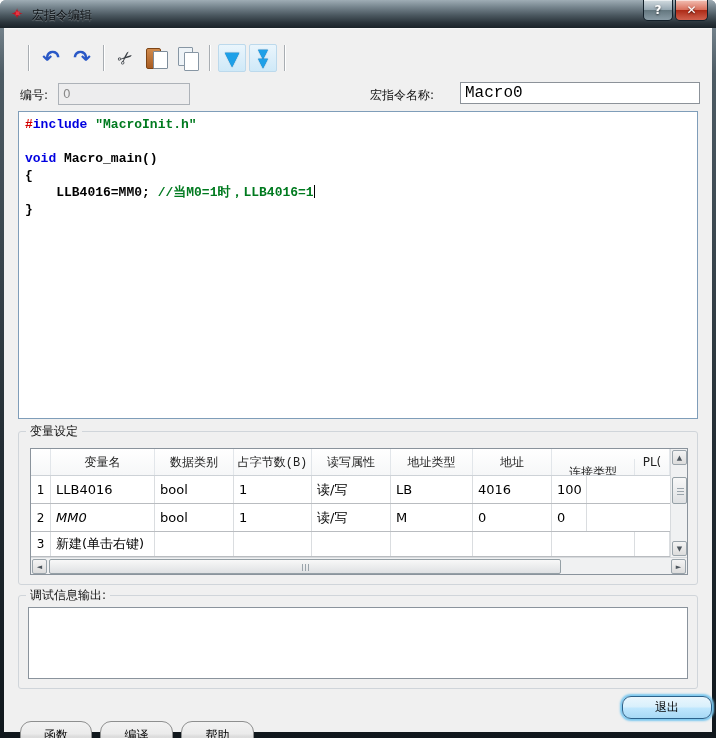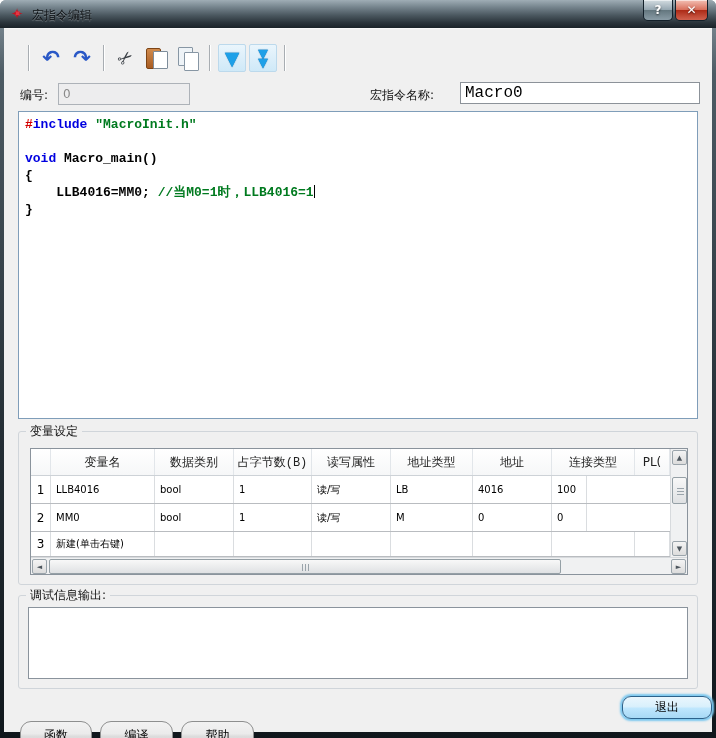--- a/index.html
+++ b/index.html
@@ -106,21 +106,21 @@
     background: #ffffff; border: 1px solid #8a939c; overflow: hidden;
   }
   .tbl-header { position: absolute; left: 0; top: 0; width: 639px; height: 27px;
     display: flex; background: linear-gradient(180deg,#ffffff,#f6f7f8);
     border-bottom: 1px solid #cdd2d7; overflow: hidden; }
   .th-cell { flex: 0 0 auto; height: 100%; display: flex; align-items: center; justify-content: center;
     font-size: 12px; color: #222; border-right: 1px solid #e2e6ea; overflow: hidden; white-space: nowrap; }
   .tbl-row { position: absolute; left: 0; width: 639px; display: flex;
     border-bottom: 1px solid #b9bcc0; overflow: hidden; background: #fff; }
   .td-cell { flex: 0 0 auto; height: 100%; display: flex; align-items: center;
-    font-size: 10px; color: #000; padding-left: 5px; border-right: 1px solid #dadde0;
+    font-size: 13px; color: #000; padding-left: 5px; border-right: 1px solid #dadde0;
     overflow: hidden; white-space: nowrap; }
   .td-num { justify-content: center; padding-left: 0; font-size: 12px; }
 
   
   .sb-btn { position: absolute; background: linear-gradient(180deg,#f4f4f4,#dcdcdc);
     border: 1px solid #9aa4ab; border-radius: 2px; display: flex; align-items: center; justify-content: center;
     font-size: 7px; color: #4d565e; }
   .sb-thumb { position: absolute; background: linear-gradient(180deg,#f8f8f8,#dfe1e3);
     border: 1px solid #95a0a6; border-radius: 2px; }
   .vscroll { position: absolute; right: 0; top: 0; width: 17px; height: 108px; background: #f0f1f2; border-left: 1px solid #d7dadd; }
@@ -234,37 +234,37 @@
 
     <div class="var-table">
       <div class="tbl-header">
           <div class="th-cell" style="width: 20px;"></div>
           <div class="th-cell" style="width: 104px;">变量名</div>
           <div class="th-cell" style="width: 79px;">数据类别</div>
           <div class="th-cell" style="width: 78px; font-family: Liberation Mono, monospace;">占字节数(B)</div>
           <div class="th-cell" style="width: 79px;">读写属性</div>
           <div class="th-cell" style="width: 82px;">地址类型</div>
           <div class="th-cell" style="width: 79px;">地址</div>
-          <div class="th-cell" style="width: 83px;">连接类型</div>
+          <div class="th-cell" style="width: 83px; margin-top: 10px;">连接类型</div>
           <div class="th-cell" style="width: 35px;">PL(</div>
         </div>
       <div>
           <div class="tbl-row" style="top: 27px; height: 28px;">
             <div class="td-cell td-num" style="width: 20px;">1</div>
             <div class="td-cell" style="width: 104px;">LLB4016</div>
             <div class="td-cell" style="width: 79px;">bool</div>
             <div class="td-cell" style="width: 78px;">1</div>
             <div class="td-cell" style="width: 79px;">读/写</div>
             <div class="td-cell" style="width: 82px;">LB</div>
             <div class="td-cell" style="width: 79px;">4016</div>
             <div class="td-cell" style="width: 35px;">100</div>
           </div>
           <div class="tbl-row" style="top: 55px; height: 28px;">
             <div class="td-cell td-num" style="width: 20px;">2</div>
-            <div class="td-cell" style="width: 104px;">MM0</div>
+            <div class="td-cell" style="width: 104px; font-style: italic;">MM0</div>
             <div class="td-cell" style="width: 79px;">bool</div>
             <div class="td-cell" style="width: 78px;">1</div>
             <div class="td-cell" style="width: 79px;">读/写</div>
             <div class="td-cell" style="width: 82px;">M</div>
             <div class="td-cell" style="width: 79px;">0</div>
             <div class="td-cell" style="width: 35px;">0</div>
           </div>
           <div class="tbl-row" style="top: 83px; height: 25px;">
             <div class="td-cell td-num" style="width: 20px;">3</div>
             <div class="td-cell" style="width: 104px;">新建(单击右键)</div>

